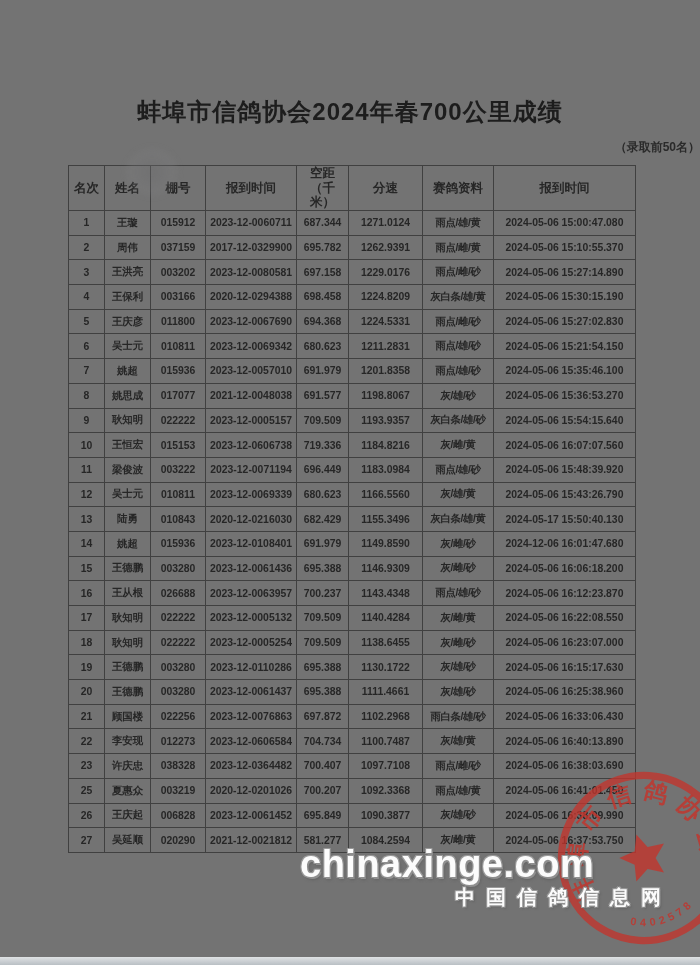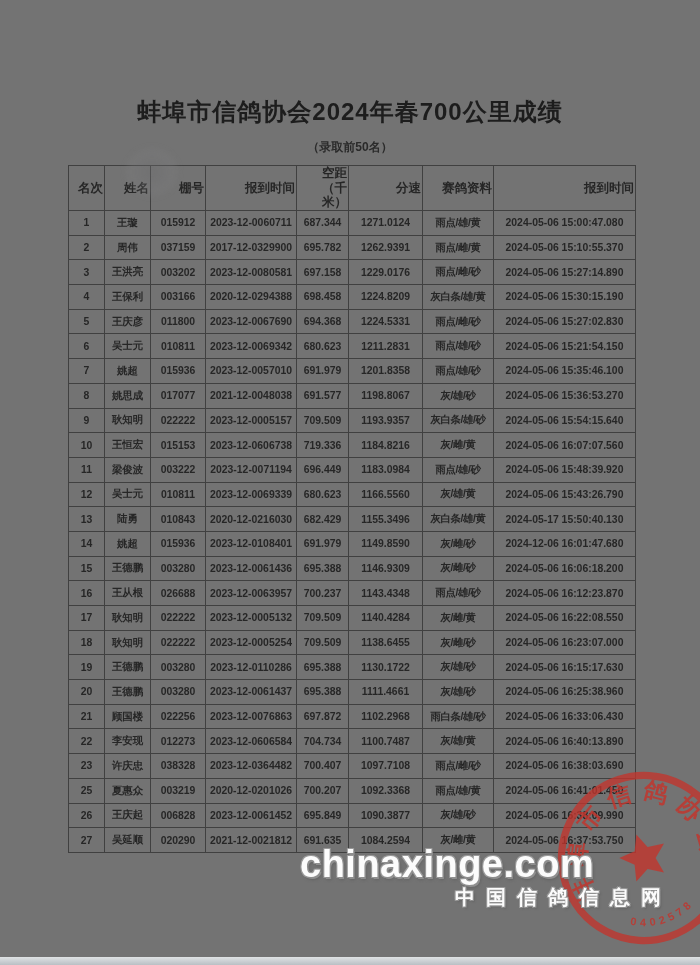--- a/index.html
+++ b/index.html
@@ -2,30 +2,30 @@
 <html><head>
 <meta charset="utf-8">
 <style>
   html,body{margin:0;padding:0;}
   body{width:700px;height:965px;font-family:"Liberation Sans","DejaVu Sans",sans-serif;}
   .page{position:relative;width:700px;height:965px;background:#737373;overflow:hidden;}
   .page::after{content:"";position:absolute;left:0;right:0;bottom:0;height:8px;
     background:linear-gradient(#dfe2e4,#b9bfc4);}
   .title{position:absolute;top:96px;left:0;width:700px;text-align:center;
     font-size:24px;font-weight:900;color:#1d1d1d;letter-spacing:1px;}
-  .subtitle{position:absolute;top:139px;left:0;width:700px;text-align:center;
+  .subtitle{position:absolute;top:139px;left:0;width:700px;text-align:right;
     font-size:12px;font-weight:700;color:#2a2a2a;}
   .smudge{position:absolute;left:113px;top:136px;width:78px;height:72px;
     border-radius:52% 48% 55% 45%;filter:blur(2px);z-index:2;
     background:radial-gradient(closest-side,rgba(110,110,112,.38),rgba(130,130,132,.22) 55%,rgba(140,140,140,0) 75%);}
   table.results{position:absolute;left:68px;top:165px;width:567px;z-index:1;
     border-collapse:collapse;table-layout:fixed;background:transparent;}
   table.results th,table.results td{border:1.2px solid #404040;padding:0 1px;
     text-align:center;vertical-align:middle;color:#262626;overflow:hidden;white-space:nowrap;}
-  table.results thead th{height:44px;font-size:12.5px;font-weight:700;white-space:normal;line-height:1.15;text-align:right;}
+  table.results thead th{height:44px;font-size:12.5px;font-weight:700;white-space:normal;line-height:1.15;}
   table.results tbody tr{height:24.7px;}
   table.results tbody td{font-size:10.4px;font-weight:700;}
   td.c-name,td.c-info{font-size:10px;}
   td.c-info{letter-spacing:-0.4px;}
   .stamp{position:absolute;left:546px;top:760px;width:196px;height:196px;z-index:3;opacity:.92;}
   .watermark1{position:absolute;left:300px;top:843px;z-index:4;font-size:38px;font-weight:700;
     color:#fcfcfc;letter-spacing:.5px;
     text-shadow:1.5px 1.5px 0 #8f8f8f,-1px -1px 0 #9a9a9a,1px -1px 0 #9a9a9a,-1px 1px 0 #9a9a9a,2px 3px 3px rgba(90,90,90,.6);}
   .watermark2{position:absolute;left:455px;top:884px;z-index:4;font-size:20px;font-weight:700;
     color:#fcfcfc;letter-spacing:11px;
@@ -313,21 +313,21 @@
         <td class="c-dist">695.849</td>
         <td class="c-speed">1090.3877</td>
         <td class="c-info">灰/雄/砂</td>
         <td class="c-time">2024-05-06 16:38:09.990</td>
       </tr>
         <tr>
         <td class="c-rank">27</td>
         <td class="c-name">吴延顺</td>
         <td class="c-loft">020290</td>
         <td class="c-ring">2021-12-0021812</td>
-        <td class="c-dist">691.635</td>
+        <td class="c-dist">581.277</td>
         <td class="c-speed">1084.2594</td>
         <td class="c-info">灰/雌/黄</td>
         <td class="c-time">2024-05-06 16:37:53.750</td>
       </tr>
       </tbody>
   </table>
 
   <svg class="stamp" viewBox="0 0 190 190" xmlns="http://www.w3.org/2000/svg">
     <g transform="rotate(-18 95 95)" fill="none">
       <circle cx="95" cy="95" r="80" stroke="#c2352d" stroke-width="7" opacity="0.85"></circle>

